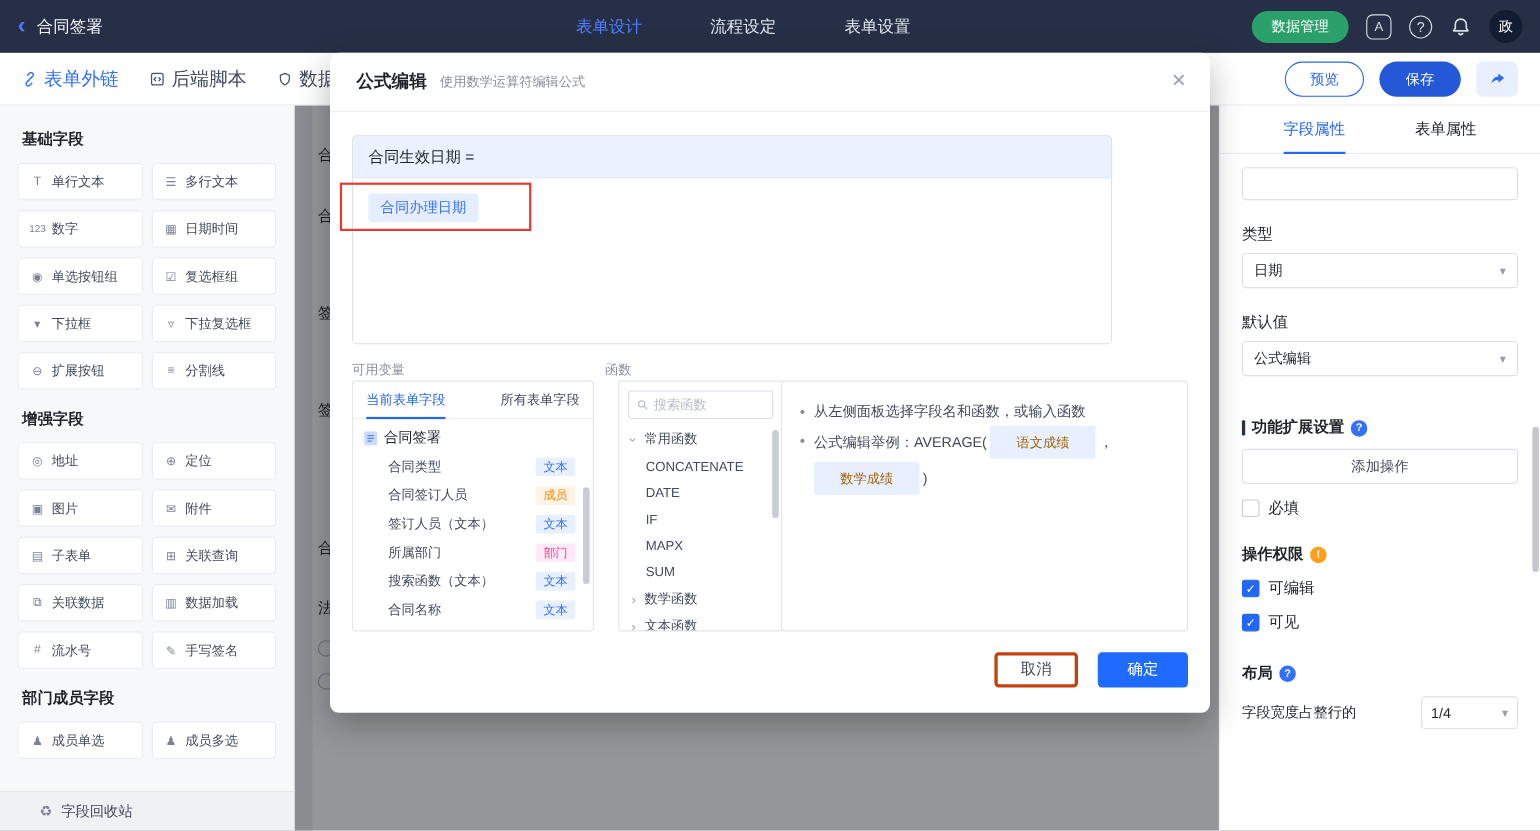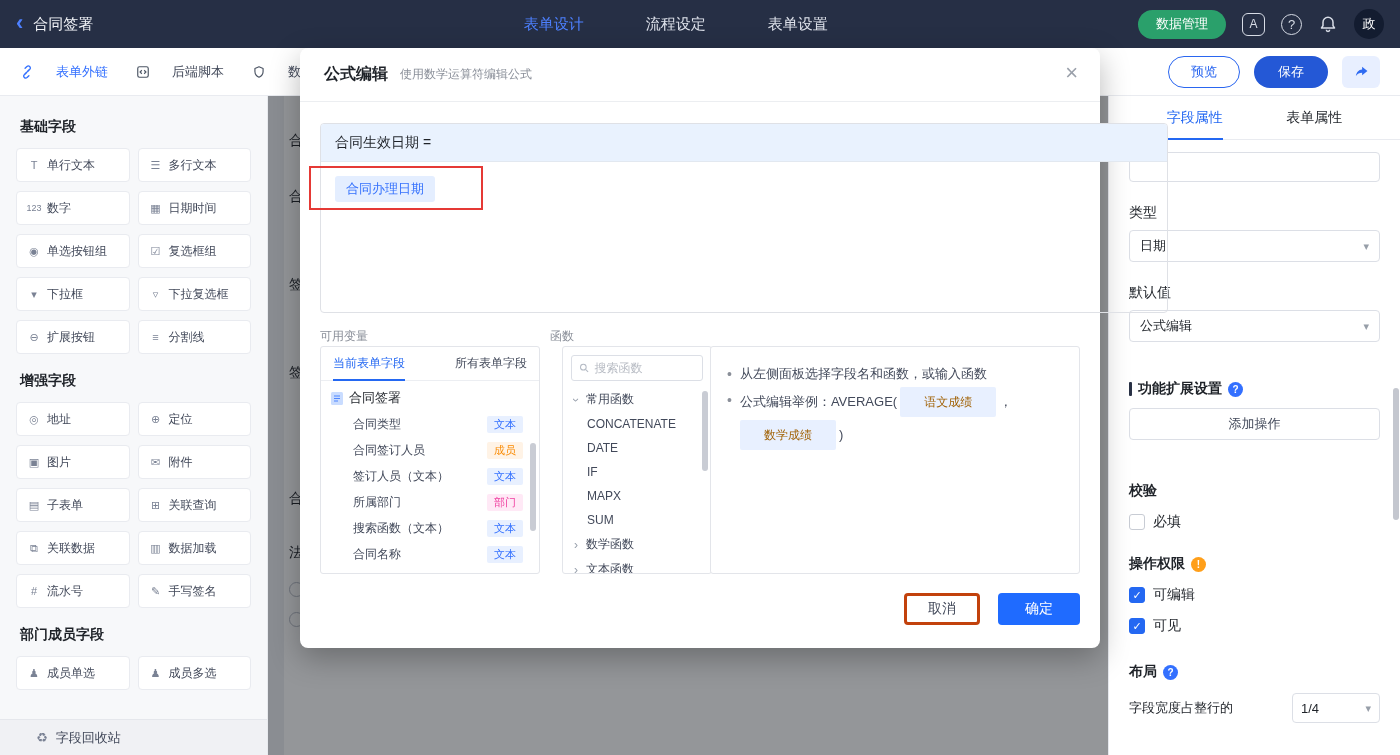--- a/index.html
+++ b/index.html
@@ -17,21 +17,21 @@
   .nav-right{display:flex;align-items:center;gap:16px}
   .pill-green{background:#2aa06b;color:#fff;border:none;border-radius:15px;height:29px;padding:0 18px;font-size:13px;cursor:pointer}
   .lang-ic{width:23px;height:23px;border:1.5px solid #d7dce6;border-radius:6px;color:#d7dce6;font-size:12px;display:flex;align-items:center;justify-content:center;cursor:pointer}
   .help-ic{width:21px;height:21px;border:1.5px solid #d7dce6;border-radius:50%;color:#d7dce6;font-size:13px;display:flex;align-items:center;justify-content:center;cursor:pointer}
   .bell-wrap{display:flex;align-items:center;cursor:pointer}
   .avatar{width:30px;height:30px;border-radius:50%;background:#131c30;color:#fff;font-size:13px;display:flex;align-items:center;justify-content:center;cursor:pointer}
 
   
   .toolbar{position:absolute;left:0;top:48px;width:1400px;height:48px;background:#fff;border-bottom:1px solid #e9ebf0;display:flex;align-items:center;justify-content:space-between;padding:0 20px;z-index:5}
   .tb-links{display:flex;align-items:center;gap:28px}
-  .tb-link{display:flex;align-items:center;gap:22px;font-size:13px;color:#42495a;cursor:pointer;white-space:nowrap}
+  .tb-link{display:flex;align-items:center;gap:6px;font-size:17px;color:#42495a;cursor:pointer;white-space:nowrap}
   .tb-link.blue{color:#3370ff}
   .tb-actions{display:flex;align-items:center;gap:14px}
   .btn-preview{height:32px;padding:0 22px;border:1px solid #2a66f0;color:#2a66f0;background:#fff;border-radius:16px;font-size:13px;cursor:pointer}
   .btn-save{height:32px;padding:0 24px;border:none;color:#fff;background:#2458d6;border-radius:16px;font-size:13px;cursor:pointer}
   .btn-share{height:32px;width:38px;border:none;background:#e8efff;border-radius:6px;display:flex;align-items:center;justify-content:center;cursor:pointer}
 
   
   .sidebar{position:absolute;left:0;top:96px;width:268px;height:659px;background:#f7f8fa;border-right:1px solid #e8eaee;padding:14px 16px 40px;z-index:5}
   .sec-title{font-size:14px;font-weight:bold;color:#1f2329;margin:18px 0 12px 4px}
   .sec-title:first-child{margin-top:8px}
@@ -76,21 +76,21 @@
   .win-scroll{position:absolute;right:1px;top:292px;width:6px;height:132px;background:#c4c7cf;border-radius:3px}
 
   
   .overlay{position:absolute;left:268px;top:96px;width:840px;height:659px;background:rgba(18,22,29,0.45);z-index:40}
   .modal{position:absolute;left:300px;top:48px;width:800px;height:600px;background:#fff;border-radius:8px;box-shadow:0 10px 30px rgba(0,0,0,.28);z-index:50}
   .m-header{height:54px;display:flex;align-items:center;padding:0 24px;border-bottom:1px solid #eceef1}
   .m-title{font-size:16px;font-weight:bold;color:#1f2329}
   .m-sub{font-size:12px;color:#8a8f99;margin-left:12px}
   .m-close{position:absolute;right:22px;top:14px;font-size:22px;color:#9aa0aa;cursor:pointer;line-height:1}
 
-  .formula-box{position:absolute;left:20px;top:75px;width:848px;height:190px;border:1px solid #dfe1e6;border-radius:4px;overflow:hidden}
+  .formula-box{position:absolute;left:20px;top:75px;width:691px;height:190px;border:1px solid #dfe1e6;border-radius:4px;overflow:hidden}
   .formula-strip{height:38px;background:#e9f2fe;display:flex;align-items:center;padding:0 14px;font-size:14px;color:#1f2329;border-bottom:1px solid #e2e8f0}
   .formula-body{padding:14px}
   .ftag{display:inline-block;background:#e4eeff;color:#3672fd;font-size:13px;padding:4px 11px;border-radius:3px;cursor:pointer}
   .red-box{position:absolute;left:9px;top:118px;width:174px;height:44px;border:2px solid #e53935;z-index:5;pointer-events:none}
 
   .col-label{position:absolute;top:280px;font-size:12px;color:#8a8f99}
   .panel{position:absolute;top:298px;height:228px;border:1px solid #e3e5ea;border-radius:3px;background:#fff;overflow:hidden}
   .vars{left:20px;width:220px}
   .funcs{left:262px;width:150px}
   .info{left:410px;width:370px;padding:14px 16px}
@@ -333,23 +333,20 @@
 
     <div class="sec-head">
       <span class="bar"></span>
       <span>功能扩展设置</span>
       <span class="q-ic">?</span>
     </div>
     <div class="wide-btn">
       <span>添加操作</span>
     </div>
 
-    <div class="sec-head" style="margin-top:42px">
-      <span>校验</span>
-    </div>
     <div class="cb-row">
       <span class="cb"></span>
       <span>必填</span>
     </div>
 
     <div class="sec-head" style="margin-top:24px">
       <span>操作权限</span>
       <span class="w-ic">!</span>
     </div>
     <div class="cb-row">

